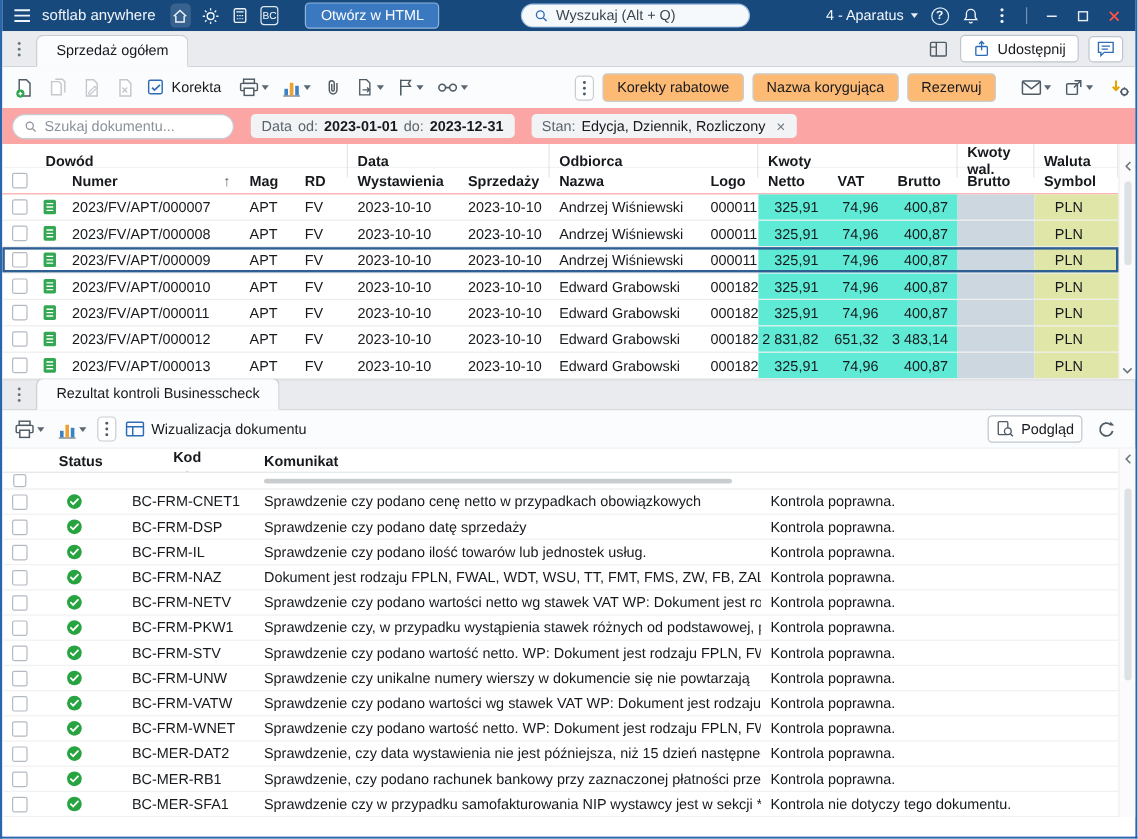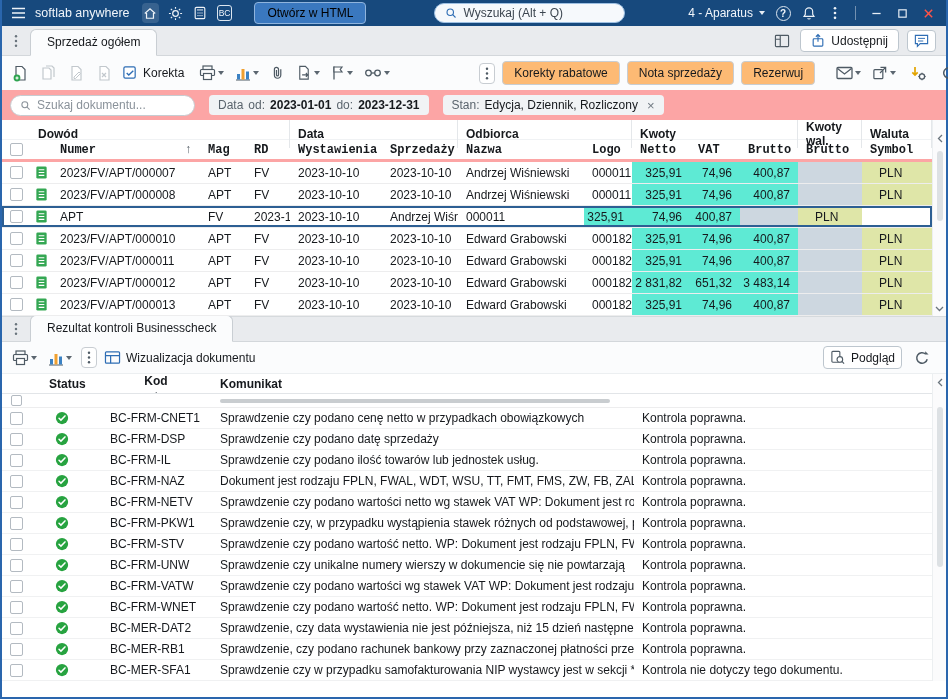--- a/index.html
+++ b/index.html
@@ -17,21 +17,21 @@
 
   
   .titlebar {
     height:26px; flex:0 0 26px; background:#17497d; color:#f2f6fb;
     display:flex; align-items:center; padding:0 8px; gap:8px; font-size:12px;
   }
   .tb-icn { display:flex; align-items:center; justify-content:center; width:20px; height:20px; cursor:pointer; }
   .tb-btn { background:rgba(255,255,255,.14); border-radius:4px; }
   .tb-title { font-size:12.5px; margin-right:4px; white-space:nowrap; }
   .tb-open {
-    background:#3a78bf; border:1px solid #8fb4dd; color:#000000; border-radius:4px;
+    background:#3a78bf; border:1px solid #8fb4dd; color:#ffffff; border-radius:4px;
     font:12px "Liberation Sans",sans-serif; padding:3px 12px; margin-left:14px; cursor:pointer; white-space:nowrap;
   }
   .tb-search {
     margin-left:60px; width:220px; height:20px; background:#f6f9fc; border:1px solid #9ec0e2;
     border-radius:11px; display:flex; align-items:center; gap:6px; padding:0 10px; color:#3c4650; cursor:text;
   }
   .tb-company { margin-left:55px; display:flex; align-items:center; gap:6px; cursor:pointer; white-space:nowrap; }
   .tb-right { margin-left:auto; display:flex; align-items:center; gap:6px; }
   .tb-help {
     width:15px; height:15px; border:1px solid #dce6f0; border-radius:50%;
@@ -93,21 +93,21 @@
   .table-area, .table-area2 { display:flex; background:#fff; }
   .tbl-main { flex:1 1 auto; min-width:0; }
   :root {
     --inv-cols: 28px 22px 148px 46px 44px 92px 76px 126px 48px 58px 50px 58px 64px 70px minmax(0,1fr);
     --grp-cols: 28px 260px 168px 174px 166px 64px 70px minmax(0,1fr);
     --chk-cols: 28px 64px 118px 422px minmax(0,1fr);
   }
   .grp-row { display:grid; grid-template-columns:var(--grp-cols); height:20px; align-items:stretch; border-bottom:1px solid #f0f2f4; }
   .grp { display:flex; align-items:center; padding-left:8px; font-weight:bold; border-right:1px solid #e4e7ea; }
   .grp.noline { border-right:none; }
-  .col-row { display:grid; grid-template-columns:var(--inv-cols); height:22px; border-bottom:3px solid #fca5a5; font-weight:bold;font-family:Liberation Mono, monospace; }
+  .col-row { display:grid; grid-template-columns:var(--inv-cols); height:22px; border-bottom:1px solid #fca5a5; font-weight:bold; }
   .irow { display:grid; grid-template-columns:var(--inv-cols); height:22px; border-bottom:1px solid #ededee; position:relative; cursor:pointer; }
   .irow.selected::after { content:""; position:absolute; inset:0; border:2px solid #2d5f93; pointer-events:none; }
   .cell { display:flex; align-items:center; padding:0 8px; height:100%; overflow:hidden; white-space:nowrap; }
   .cell.c0 { justify-content:center; padding:0; }
   .cell.c1 { justify-content:center; padding:0; }
   .cell.num { justify-content:flex-end; }
   .irow .c9, .irow .c10, .irow .c11 { background:#5eead4; }
   .irow .c12 { background:#cdd7e0; }
   .irow .c13 { background:#dfe6a8; padding-left:17px; }
   .cell.hdr { cursor:pointer; }
@@ -333,21 +333,21 @@
       <span class="caret"></span>
     </span>
     <span class="ti framed gap-l">
       <svg width="4" height="13" viewBox="0 0 4 15">
           <circle cx="2" cy="2" r="1.4" fill="#4e5a64"></circle>
           <circle cx="2" cy="7.5" r="1.4" fill="#4e5a64"></circle>
           <circle cx="2" cy="13" r="1.4" fill="#4e5a64"></circle>
         </svg>
     </span>
     <button class="tbtn">Korekty rabatowe</button>
-    <button class="tbtn">Nota sprzedaży</button>
+    <button class="tbtn">Nazwa korygująca</button>
     <button class="tbtn">Rezerwuj</button>
     <span class="ti" style="margin-left:12px">
       <svg width="17" height="14" viewBox="0 0 17 14">
           <rect x="1" y="1.5" width="15" height="11" rx="1" fill="none" stroke="#4e5a64" stroke-width="1.3"></rect>
           <path d="M1.5 2.5l7 5.5 7-5.5" fill="none" stroke="#4e5a64" stroke-width="1.3"></path>
         </svg>
       <span class="caret"></span>
     </span>
     <div class="toolbar-right">
       <span class="ti">
@@ -483,20 +483,21 @@
           <div class="irow selected">
             <div class="cell c0">
               <span class="cb"></span>
             </div>
             <div class="cell c1">
               <svg width="15" height="15" viewBox="0 0 16 16">
                 <rect x="2.5" y="1.5" width="11" height="13" rx="1.5" fill="#34a753"></rect>
                 <path d="M5 5h6M5 8h6M5 11h6" stroke="#fff" stroke-width="1.2"></path>
               </svg>
             </div>
+            <div class="cell c2">2023/FV/APT/000009</div>
             <div class="cell c3">APT</div>
             <div class="cell c4">FV</div>
             <div class="cell c5">2023-10-10</div>
             <div class="cell c6">2023-10-10</div>
             <div class="cell c7">Andrzej Wiśniewski</div>
             <div class="cell c8">000011</div>
             <div class="cell c9 num">325,91</div>
             <div class="cell c10 num">74,96</div>
             <div class="cell c11 num">400,87</div>
             <div class="cell c12 num"></div>

